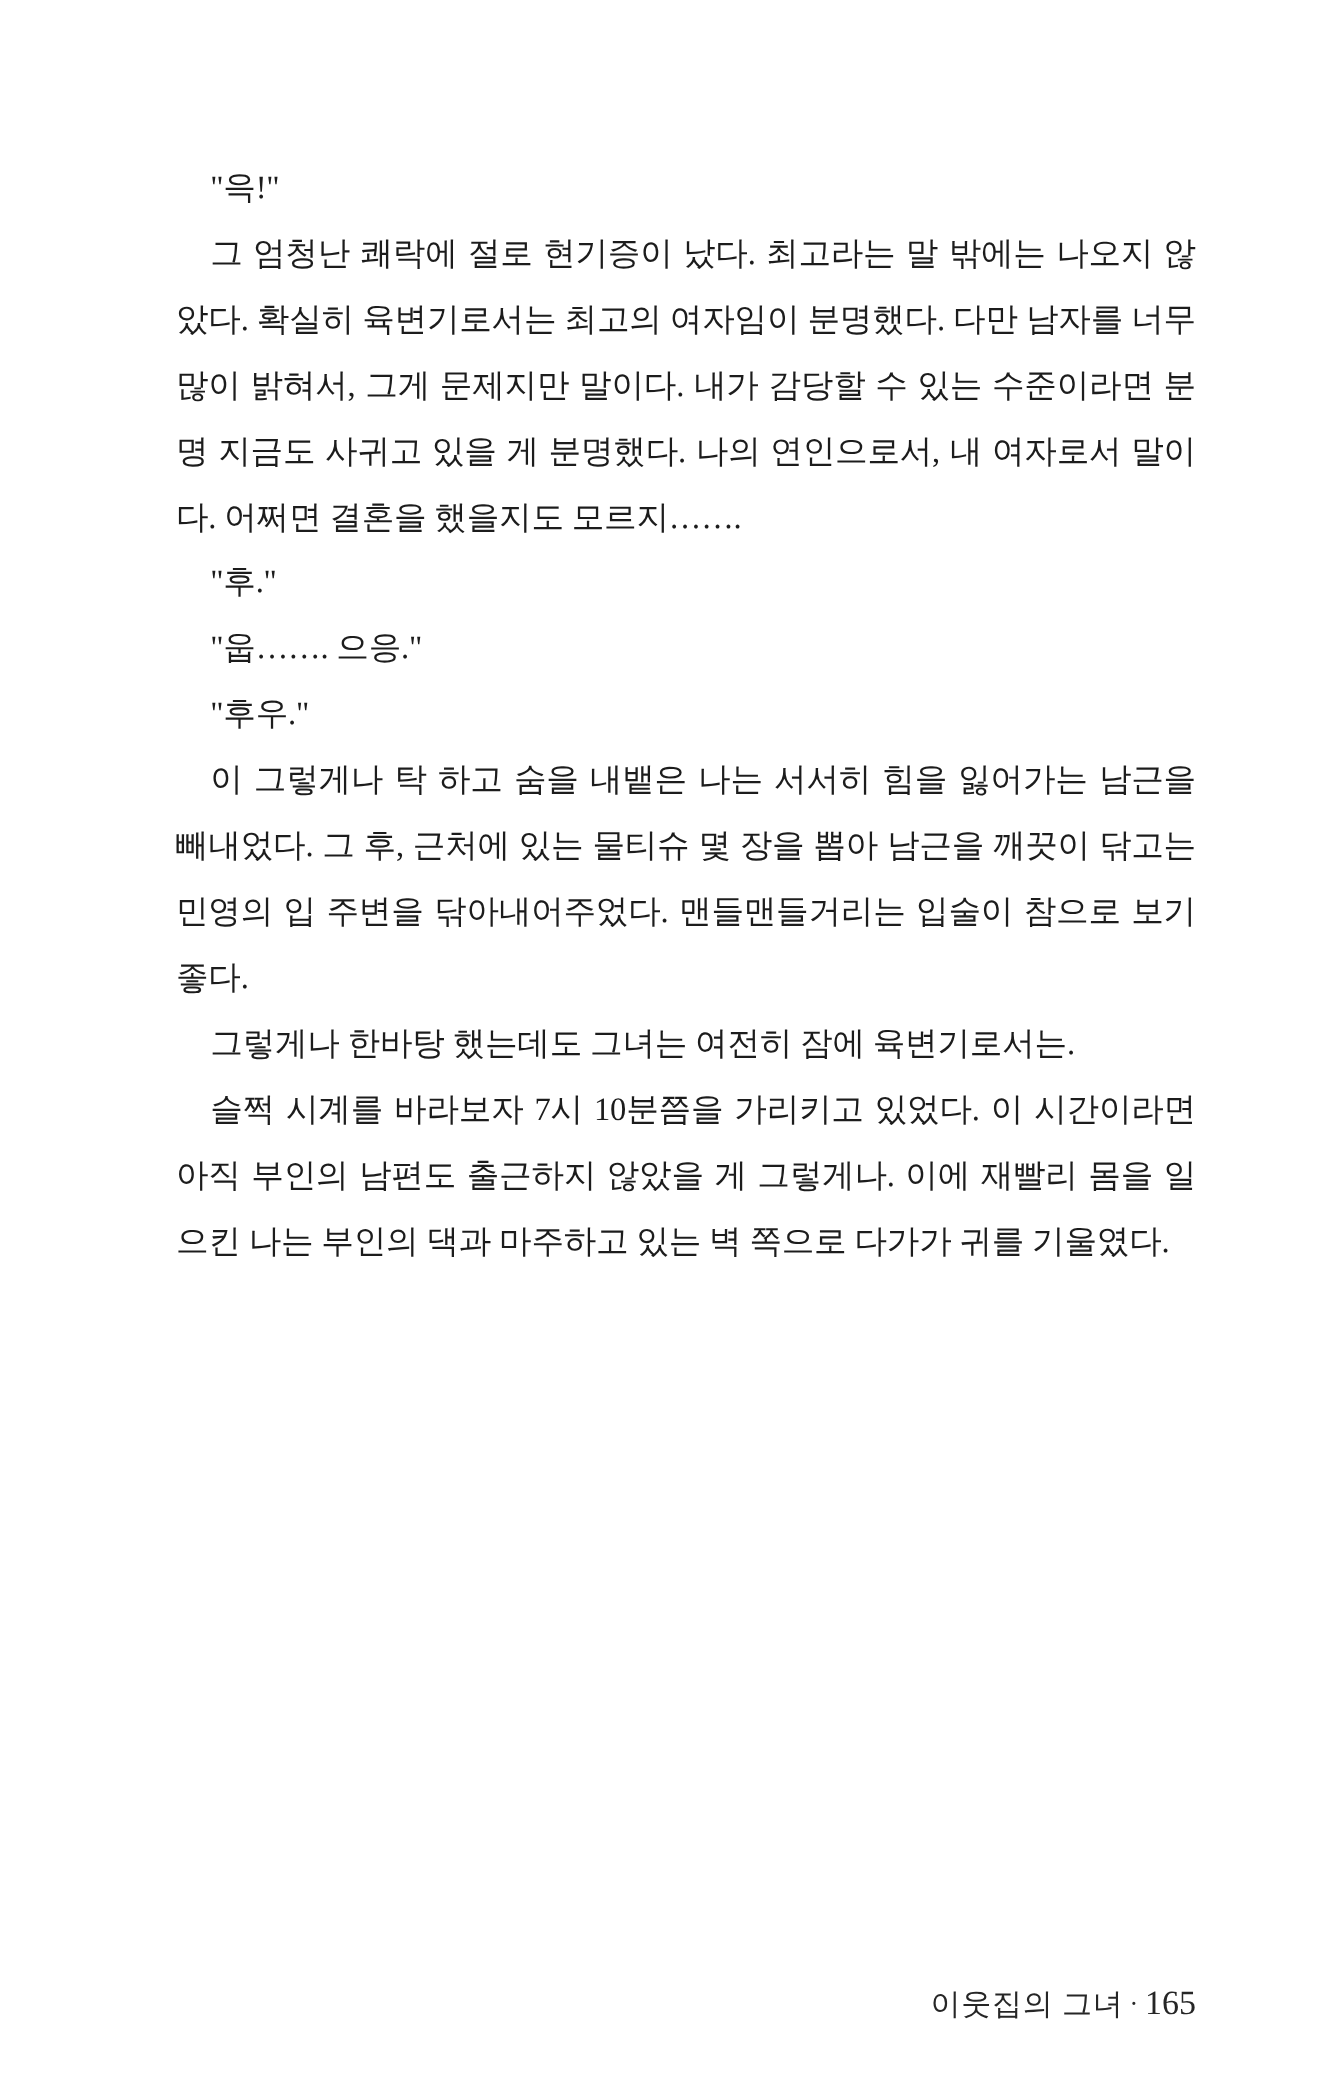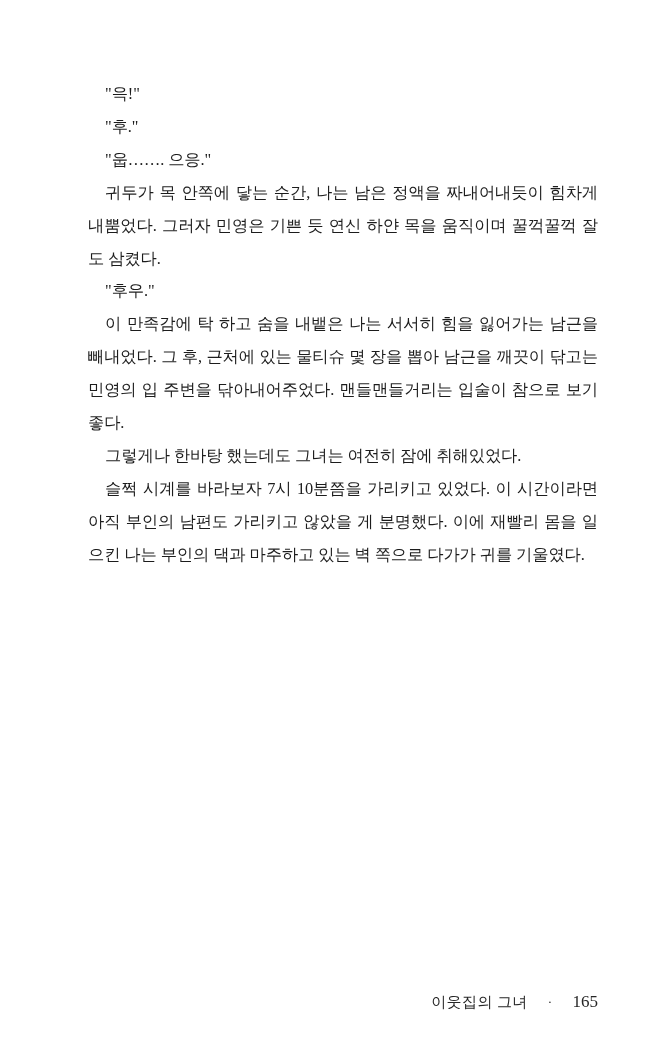--- a/index.html
+++ b/index.html
@@ -37,48 +37,48 @@
   }
   .para.dialogue {
     text-indent: 1.05em;
   }
   .footer {
     position: absolute;
     right: 74px;
     bottom: 38px;
     display: flex;
     align-items: baseline;
-    gap: 20px;
+    gap: 3px;
     font-size: 15px;
     color: #262626;
     letter-spacing: 0.4px;
   }
   .footer .sep {
     font-size: 13px;
     position: relative;
     top: -1px;
   }
   .footer .pagenum {
     font-size: 17px;
     letter-spacing: 0;
   }
 </style>
 </head>
 <body>
 
 <div class="page">
   <div class="body-text">
     <p class="para dialogue">"윽!"</p>
+    <p class="para">그 엄청난 쾌락에 절로 현기증이 났다. 최고라는 말 밖에는 나오지 않았다. 확실히 육변기로서는 최고의 여자임이 분명했다. 다만 남자를 너무 많이 밝혀서, 그게 문제지만 말이다. 내가 감당할 수 있는 수준이라면 분명 지금도 사귀고 있을 게 분명했다. 나의 연인으로서, 내 여자로서 말이다. 어쩌면 결혼을 했을지도 모르지…….</p>
     <p class="para dialogue">"후."</p>
     <p class="para dialogue">"웁……. 으응."</p>
-    <p class="para">귀두가 목 안쪽에 닿는 순간, 나는 남은 정액을 짜내어내듯이 힘차게 내뿜었다. 그러자 민영은 기쁜 듯 연신 하얀 목을 움직이며 꿀꺽꿀꺽 잘도 삼켰다.</p>
     <p class="para dialogue">"후우."</p>
-    <p class="para">이 만족감에 탁 하고 숨을 내뱉은 나는 서서히 힘을 잃어가는 남근을 빼내었다. 그 후, 근처에 있는 물티슈 몇 장을 뽑아 남근을 깨끗이 닦고는 민영의 입 주변을 닦아내어주었다. 맨들맨들거리는 입술이 참으로 보기 좋다.</p>
-    <p class="para">그렇게나 한바탕 했는데도 그녀는 여전히 잠에 취해있었다.</p>
-    <p class="para">슬쩍 시계를 바라보자 7시 10분쯤을 가리키고 있었다. 이 시간이라면 아직 부인의 남편도 가리키고 않았을 게 분명했다. 이에 재빨리 몸을 일으킨 나는 부인의 댁과 마주하고 있는 벽 쪽으로 다가가 귀를 기울였다.</p>
+    <p class="para">이 그렇게나 탁 하고 숨을 내뱉은 나는 서서히 힘을 잃어가는 남근을 빼내었다. 그 후, 근처에 있는 물티슈 몇 장을 뽑아 남근을 깨끗이 닦고는 민영의 입 주변을 닦아내어주었다. 맨들맨들거리는 입술이 참으로 보기 좋다.</p>
+    <p class="para">그렇게나 한바탕 했는데도 그녀는 여전히 잠에 육변기로서는.</p>
+    <p class="para">슬쩍 시계를 바라보자 7시 10분쯤을 가리키고 있었다. 이 시간이라면 아직 부인의 남편도 출근하지 않았을 게 그렇게나. 이에 재빨리 몸을 일으킨 나는 부인의 댁과 마주하고 있는 벽 쪽으로 다가가 귀를 기울였다.</p>
   </div>
 
   <div class="footer">
     <span>이웃집의 그녀</span>
     <span class="sep">·</span>
     <span class="pagenum">165</span>
   </div>
 </div>
 
 </body></html>

